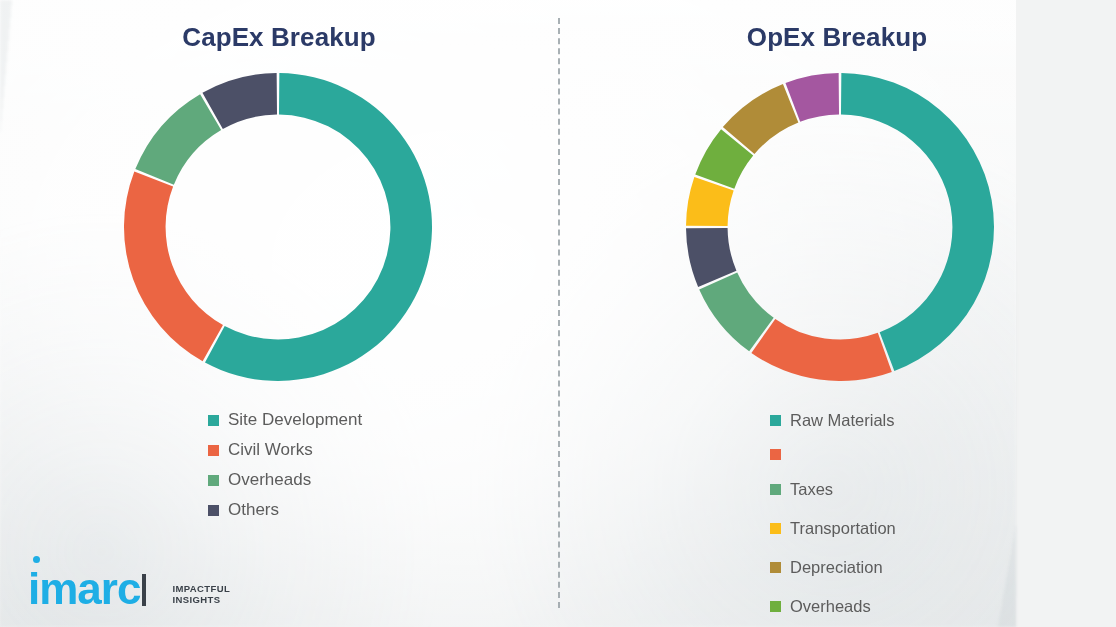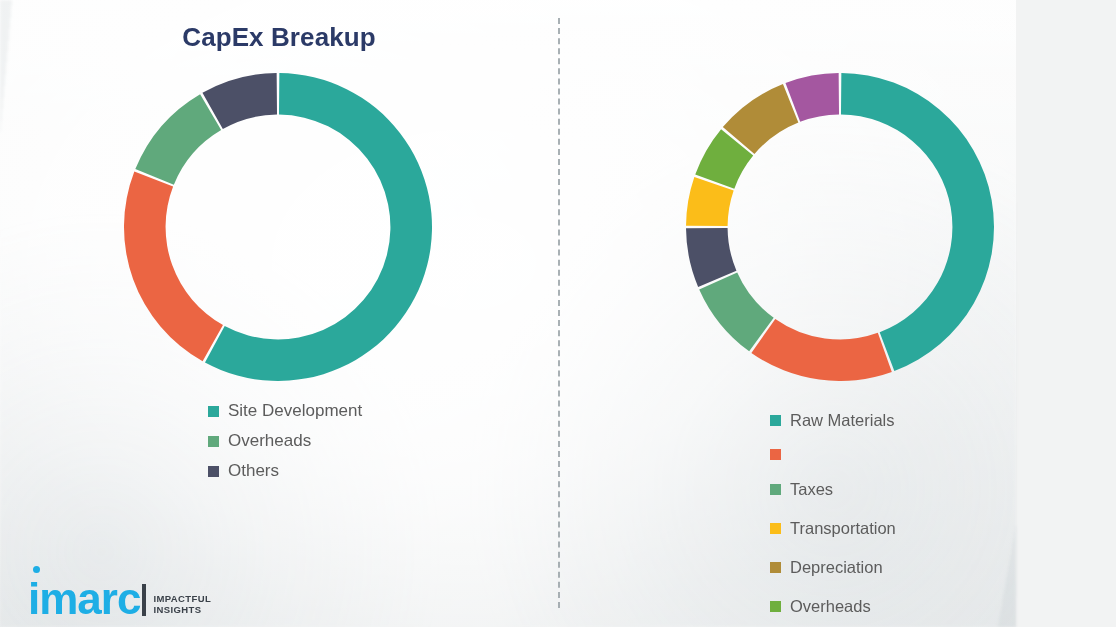--- a/index.html
+++ b/index.html
@@ -69,21 +69,21 @@
   }
   #donut-capex-wrap { left: 124px; }
   #donut-opex-wrap  { left: 128px; }
 
   .donut-svg { display: block; width: 308px; height: 308px; }
 
   .legend {
     position: absolute;
     font-size: 0px;
   }
-  #legend-capex { left: 208px; top: 401px; }
+  #legend-capex { left: 208px; top: 410px; }
   #legend-opex  { left: 212px; top: 391px; }
 
   .legend-item {
     display: flex;
     align-items: center;
     white-space: nowrap;
   }
   #legend-capex .legend-item { margin-bottom: 10px; }
   #legend-opex  .legend-item { margin-bottom: 5px; margin-top: 19px; }
 
@@ -106,21 +106,21 @@
     top: 18px;
     width: 0;
     height: 590px;
     border-left: 2px dashed #9aa3a8;
     opacity: 0.85;
   }
 
   #logo {
     position: absolute;
     left: 28px;
-    bottom: 8px;
+    bottom: 18px;
     display: flex;
     align-items: flex-end;
   }
   #logo-mark {
     position: relative;
     font-size: 44px;
     font-weight: bold;
     color: #1eaee5;
     line-height: 40px;
     letter-spacing: -1px;
@@ -145,20 +145,21 @@
     flex-direction: column;
     justify-content: center;
     margin-bottom: 4px;
   }
   .tagline-line {
     font-size: 9.5px;
     font-weight: bold;
     color: #3a4149;
     letter-spacing: 0.4px;
     line-height: 11px;
+    margin-left: 19px;
   }
 </style>
 </head>
 <body>
 
 <div id="canvas">
   <div id="bg-texture"></div>
   <div id="white-veil"></div>
 
   <div class="panel" id="panel-capex">
@@ -170,31 +171,36 @@
           <path d="M 11.314590845737001 96.06146347653778 A 154 154 0 0 1 76.11717047850043 21.145700612569414 L 97.14553444930532 57.01636144717568 A 112.42 112.42 0 0 0 49.83965131738802 111.70486833787257 Z" fill="#60A97C"></path>
           <path d="M 78.44765964052047 19.806692170565526 A 154 154 0 0 1 152.6561135332502 0.005863848117627413 L 153.01896287927264 41.584280609125855 A 112.42 112.42 0 0 0 98.84679153757995 56.03888528451283 Z" fill="#4C5067"></path>
         </svg>
     </div>
     <div class="legend" id="legend-capex">
         <div class="legend-item">
           <span class="legend-swatch" style="background: rgb(43, 168, 155);"></span>
           <span class="legend-label">Site Development</span>
         </div>
         <div class="legend-item">
+          <span class="legend-swatch" style="background: rgb(235, 101, 67);"></span>
+          <span class="legend-label">Civil Works</span>
+        </div>
+        <div class="legend-item">
           <span class="legend-swatch" style="background: rgb(96, 169, 124);"></span>
           <span class="legend-label">Overheads</span>
         </div>
         <div class="legend-item">
           <span class="legend-swatch" style="background: rgb(76, 80, 103);"></span>
           <span class="legend-label">Others</span>
         </div>
       </div>
   </div>
 
   <div class="panel" id="panel-opex">
+    <div class="chart-title">OpEx Breakup</div>
     <div class="donut-wrap" id="donut-opex-wrap">
       <svg class="donut-svg" id="donut-opex" viewBox="0 0 308 308">
           <path d="M 155.34388646674958 0.005863848117627413 A 154 154 0 0 1 208.33454096230008 298.09634852561715 L 193.66421490247905 259.1903344237005 A 112.42 112.42 0 0 0 154.9810371207272 41.584280609125855 Z" fill="#2BA89B"></path>
           <path d="M 205.8114375079387 299.0226704462477 A 154 154 0 0 1 65.36125162869976 279.93320565748064 L 89.29371368895082 245.93124012996088 A 112.42 112.42 0 0 0 191.82234938079526 259.8665494257608 Z" fill="#EB6543"></path>
           <path d="M 63.17691425032379 278.36706595761984 A 154 154 0 0 1 13.20489089392342 216.3918043640989 L 51.21957035256409 199.54601718579218 A 112.42 112.42 0 0 0 87.69914740273636 244.7879581490625 Z" fill="#60A97C"></path>
           <path d="M 12.13744754287896 213.92508832159183 A 154 154 0 0 1 0.005863848117627413 155.34388646674972 L 41.584280609125855 154.9810371207273 A 112.42 112.42 0 0 0 50.440336706301636 197.74531447476204 Z" fill="#4C5067"></path>
           <path d="M 0.005863848117627413 152.6561135332506 A 154 154 0 0 1 8.337715344023422 104.01501396617931 L 47.66653220113709 117.5109601953109 A 112.42 112.42 0 0 0 41.584280609125855 153.01896287927292 Z" fill="#FBBD19"></path>
           <path d="M 9.232258707531827 101.48046952726055 A 154 154 0 0 1 35.10145690109708 56.12693706152686 L 67.20406353780086 82.5526640549146 A 112.42 112.42 0 0 0 48.319548856498244 115.6607427549002 Z" fill="#6FAF3E"></path>
           <path d="M 36.82768619877315 54.066777904108264 A 154 154 0 0 1 96.95912010114606 10.953371167424848 L 112.36015767383662 49.57596095222014 A 112.42 112.42 0 0 0 68.4642109251044 81.04874786999903 Z" fill="#B08C38"></path>
           <path d="M 99.46431560930766 9.9796572423229 A 154 154 0 0 1 152.6561135332502 0.005863848117627413 L 153.01896287927264 41.584280609125855 A 112.42 112.42 0 0 0 114.1889503947946 48.865149786895714 Z" fill="#A457A0"></path>

